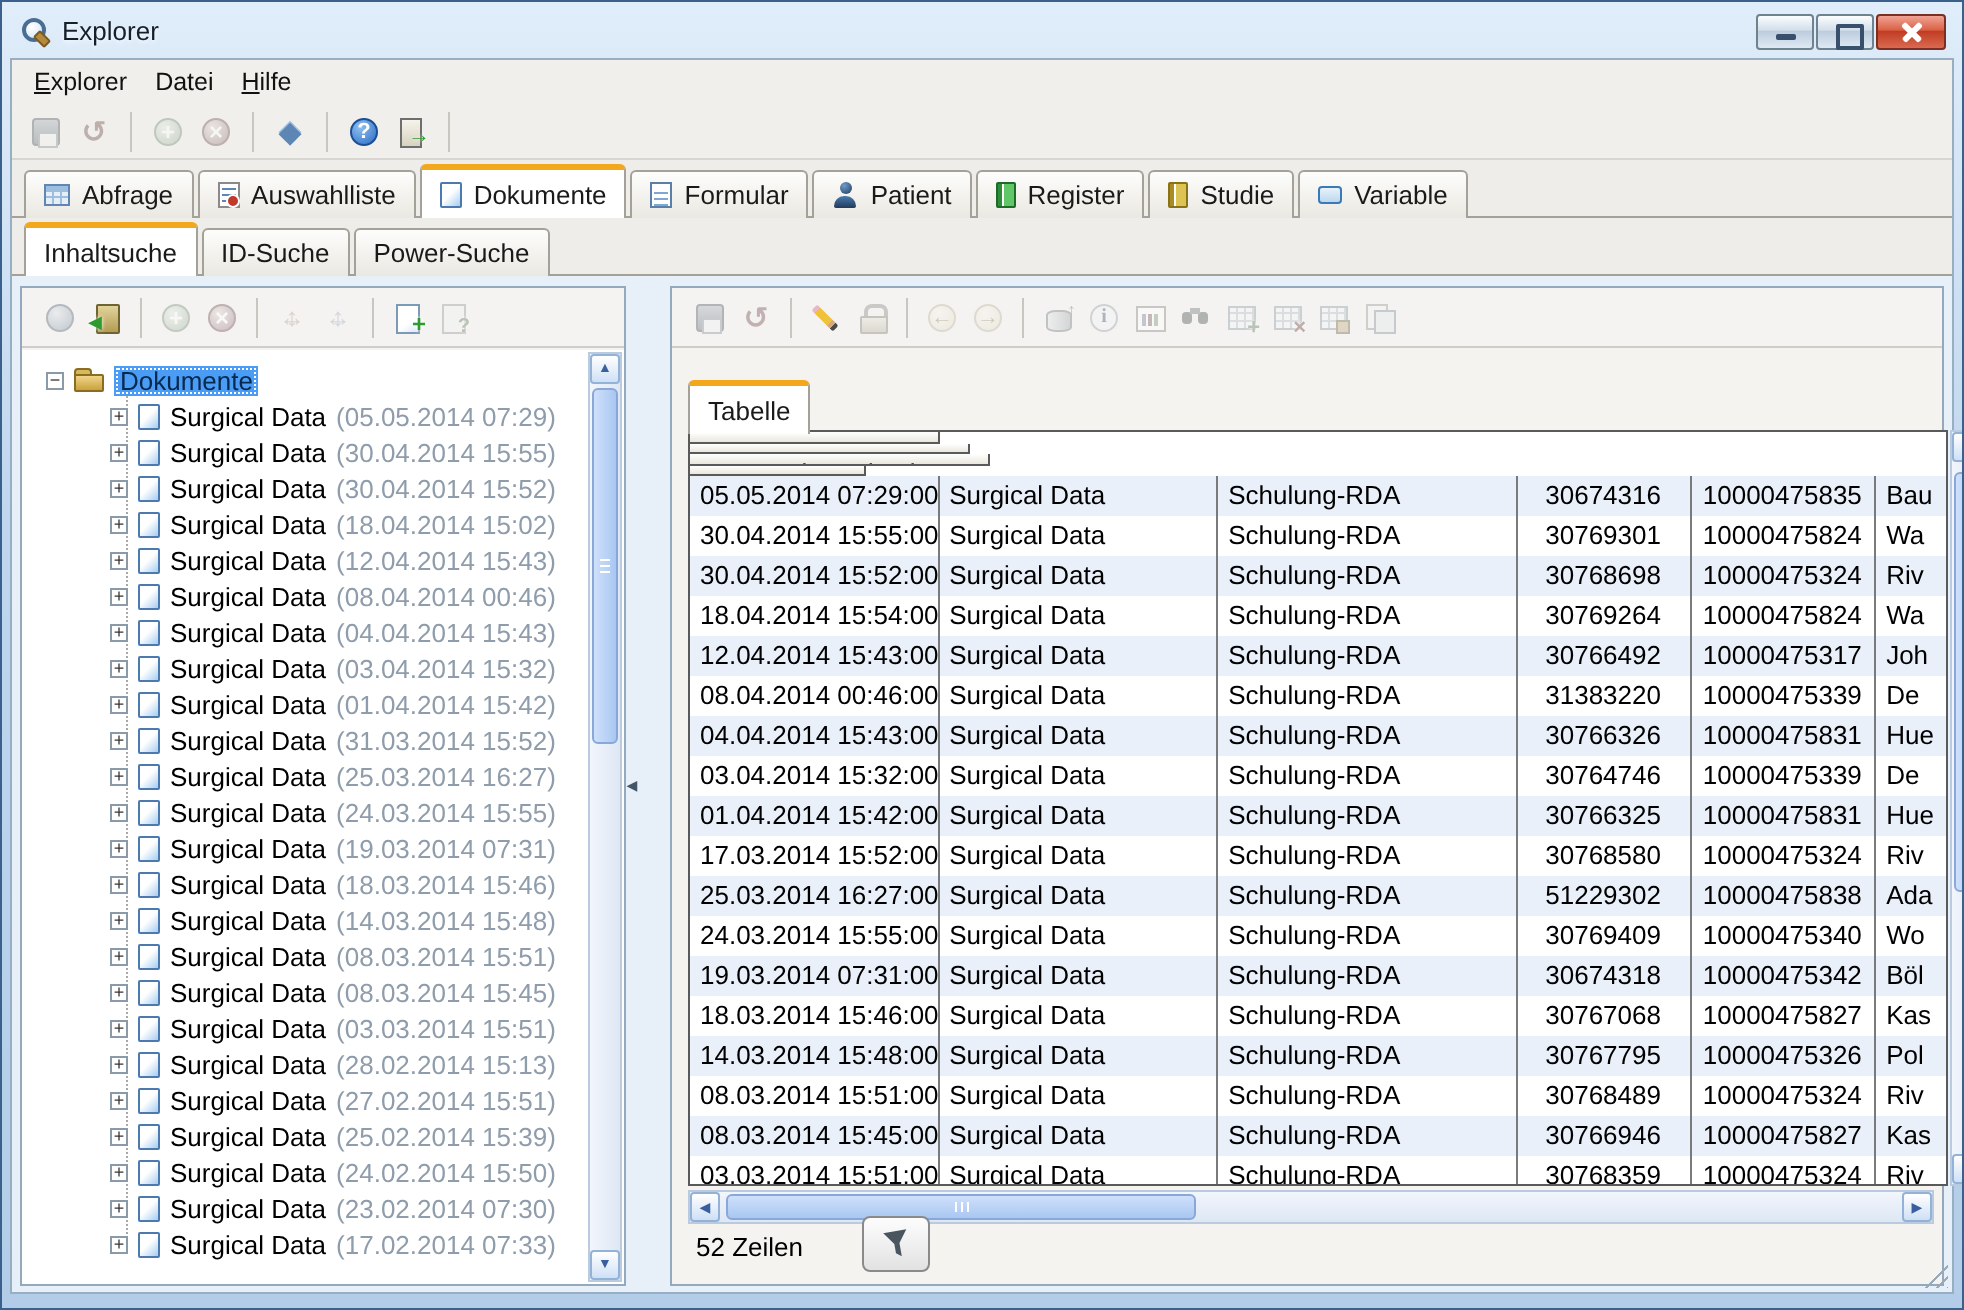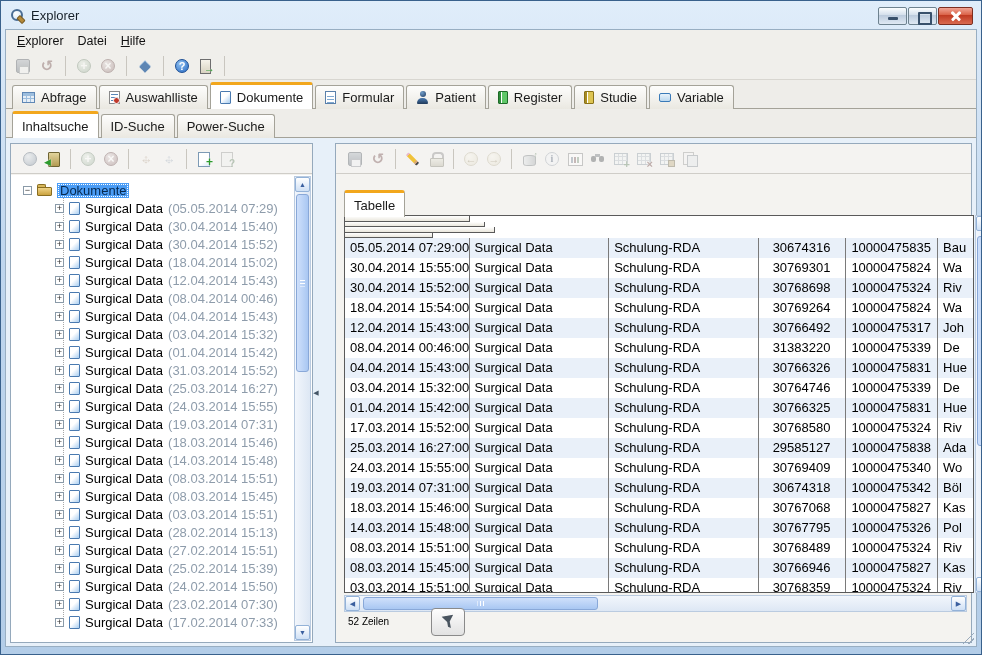--- a/index.html
+++ b/index.html
@@ -137,21 +137,21 @@
   .th:nth-child(1),.td:nth-child(1){width:125px;}
   .th:nth-child(2),.td:nth-child(2){width:140px;}
   .th:nth-child(3),.td:nth-child(3){width:150px;}
   .th:nth-child(4),.td:nth-child(4){width:88px;}
   .th:nth-child(5),.td:nth-child(5){width:92px;}
   .th:nth-child(6),.td:nth-child(6){width:35px;border-right:none;}
   .td:nth-child(4){padding-left:14px;}
   .table-vsb{left:639px;top:71px;width:17px;height:378px;}
   .table-hsb{left:8px;top:451px;height:17px;right:4px;}
   
-  .status-label{position:absolute;left:12px;top:472px;font-size:10px;color:#000;}
+  .status-label{position:absolute;left:12px;top:472px;font-size:13px;color:#000;}
   .filter-btn{position:absolute;left:95px;top:464px;width:34px;height:28px;border:1px solid #8a8a8a;border-radius:4px;background:linear-gradient(#fdfdfd,#e2e2e2);display:flex;align-items:center;justify-content:center;}
   .funnel{width:13px;height:14px;background:#4a5560;clip-path:polygon(5% 4%,95% 4%,60% 48%,60% 96%,40% 82%,40% 48%);transform:rotate(-10deg);}
   .grip{position:absolute;right:2px;bottom:2px;width:13px;height:13px;background:repeating-linear-gradient(135deg,transparent 0 2px,#9aaabb 2px 3px,transparent 3px 4px);clip-path:polygon(100% 0,100% 100%,0 100%);}
   u{text-decoration:underline;}
 </style>
 </head>
 <body>
 
 <div class="window">
   <div class="titlebar">
@@ -301,21 +301,21 @@
                 <span class="expander"></span>
                 <span class="doc-icon"></span>
                 <span class="tree-name">Surgical Data</span>
                 <span class="tree-date">(05.05.2014 07:29)</span>
               </div>
 
               <div class="tree-item">
                 <span class="expander"></span>
                 <span class="doc-icon"></span>
                 <span class="tree-name">Surgical Data</span>
-                <span class="tree-date">(30.04.2014 15:40)</span>
+                <span class="tree-date">(30.04.2014 15:55)</span>
               </div>
 
               <div class="tree-item">
                 <span class="expander"></span>
                 <span class="doc-icon"></span>
                 <span class="tree-name">Surgical Data</span>
                 <span class="tree-date">(30.04.2014 15:52)</span>
               </div>
 
               <div class="tree-item">
@@ -622,21 +622,21 @@
                 <div class="td">Schulung-RDA</div>
                 <div class="td">30768580</div>
                 <div class="td">10000475324</div>
                 <div class="td">Riv</div>
               </div>
 
               <div class="trow">
                 <div class="td">25.03.2014 16:27:00</div>
                 <div class="td">Surgical Data</div>
                 <div class="td">Schulung-RDA</div>
-                <div class="td">29585127</div>
+                <div class="td">51229302</div>
                 <div class="td">10000475838</div>
                 <div class="td">Ada</div>
               </div>
 
               <div class="trow">
                 <div class="td">24.03.2014 15:55:00</div>
                 <div class="td">Surgical Data</div>
                 <div class="td">Schulung-RDA</div>
                 <div class="td">30769409</div>
                 <div class="td">10000475340</div>

